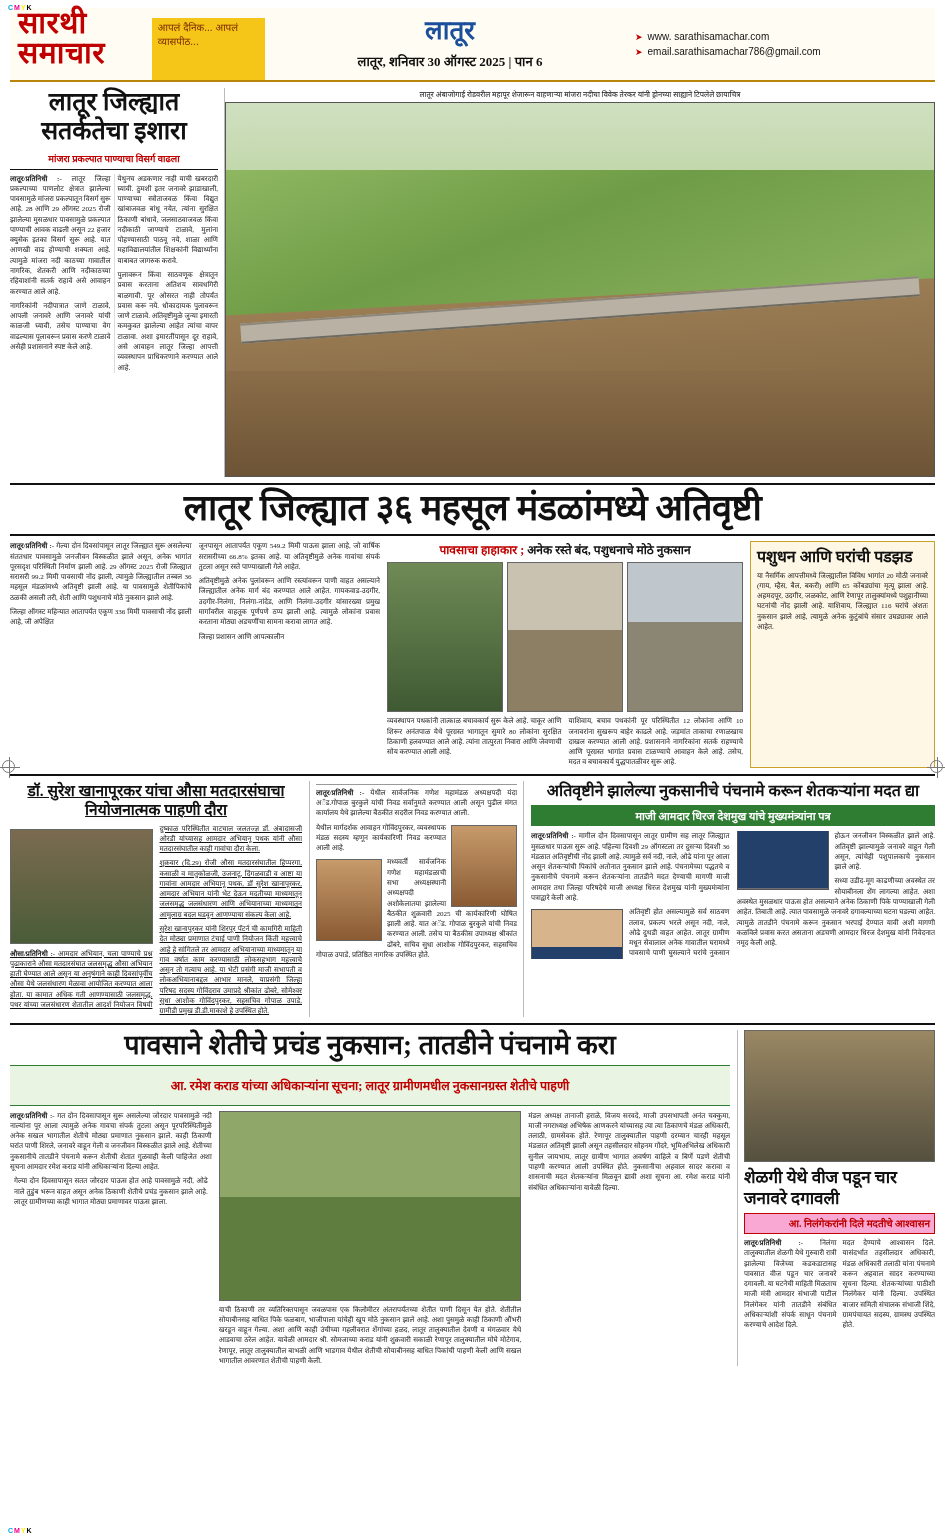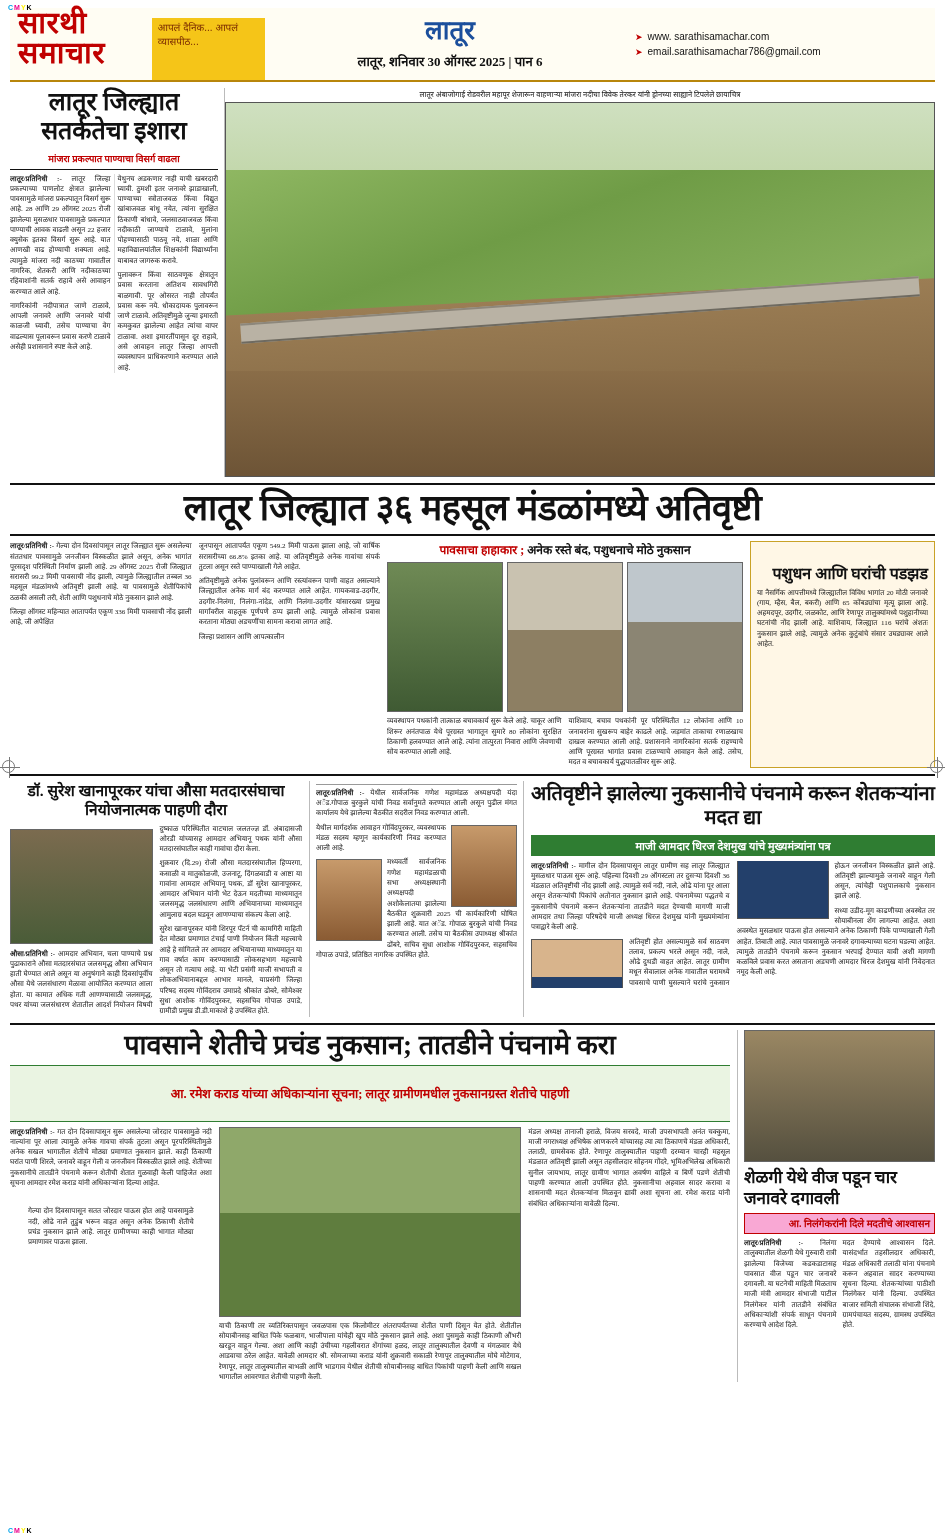--- a/index.html
+++ b/index.html
@@ -203,34 +203,34 @@
   .ph-crowd { background: linear-gradient(#6f8a55,#3f5a33); }
   .ph-flood1 { background: linear-gradient(#c9c2b0 0 45%, #8d7f63 45% 100%); }
   .ph-flood2 { background: linear-gradient(#bfc7cc 0 40%, #8b8573 40% 100%); }
   .sec2-right {
     width: 185px;
     background: #fff7e6;
     border: 1px solid #c9a227;
     padding: 5px 6px;
   }
   .sec2-right h3 {
-    margin: 17px 0 4px;
+    margin: 0 0 4px;
     font-size: 16px;
-    text-align: right;
+    text-align: left;
     line-height: 1.2;
     font-weight: bold;
   }
 
   
   .sec3 { display: flex; gap: 7px; margin-top: 6px; border-top: 2px solid #111; padding-top: 5px; }
-  .s3a { width: 292px; }
+  .s3a { width: 292px; text-decoration: underline; }
   .s3b { width: 215px; border-left: 1px solid #bbb; border-right: 1px solid #bbb; padding: 0 6px; }
   .s3c { flex: 1; }
   .s3a h3, .s3b h3 { margin: 0; font-size: 15.5px; text-align: center; line-height: 1.25; font-weight: bold; }
-  .s3c h3 { margin: 0; font-size: 20px; text-align: center; line-height: 1.22; font-weight: bold; }
+  .s3c h3 { margin: 0; font-size: 16px; text-align: center; line-height: 1.22; font-weight: bold; }
   .greenbar {
     background: #2f7d32; color: #fff; font-size: 11px; font-weight: bold;
     text-align: center; padding: 3px 4px; margin: 5px 0;
   }
   .s3a-photo { height: 115px; border: 1px solid #666; background: linear-gradient(#7b6b4f,#4a5c38); margin: 5px 0; }
   .mini-port {
     float: left; width: 66px; height: 82px; margin: 2px 5px 2px 0;
     border: 1px solid #666; background: linear-gradient(#c79a6b,#8a5b33);
   }
   .mini-port.right { float: right; margin: 2px 0 2px 5px; }
@@ -238,21 +238,21 @@
     float: left; width: 92px; height: 108px; margin: 2px 6px 3px 0;
     border: 1px solid #555; background: linear-gradient(#d8b48c 0 35%, #23406b 35% 100%);
   }
 
   
   .sec4 { margin-top: 6px; border-top: 2px solid #111; padding-top: 5px; display: flex; gap: 7px; }
   .s4-main { flex: 1; }
   .s4-main h2 { margin: 0; font-size: 27px; text-align: center; font-weight: bold; line-height: 1.15; }
   .s4-sub {
     background: #eaf4e2; border-top: 1px solid #2f7d32; border-bottom: 1px solid #2f7d32;
-    color: #c00000; font-size: 12.5px; font-weight: bold; text-align: center; padding: 19px;
+    color: #c00000; font-size: 12.5px; font-weight: bold; text-align: center; padding: 11px;
     margin: 4px 0 5px;
   }
   .s4-grid { display: flex; gap: 7px; }
   .s4-grid .col { flex: 1; }
   .s4-photo { height: 190px; border: 1px solid #666; background: linear-gradient(#8fa86a 0 45%, #5f7d3e 45% 100%); margin-bottom: 4px; }
   .s4-right { width: 198px; border-left: 1px solid #bbb; padding-left: 6px; }
   .s4-right-photo { height: 132px; border: 1px solid #666; background: linear-gradient(#9a8763,#55503f); }
   .s4-right h3 { margin: 5px 0 3px; font-size: 17px; text-align: left; line-height: 1.25; font-weight: bold; }
   .note-box {
     border: 1px solid #c00000; background: #f9a8d4; color: #c00000;
@@ -396,21 +396,21 @@
   </div>
 
   <div class="sec4">
     <div class="s4-main">
       <h2>पावसाने शेतीचे प्रचंड नुकसान; तातडीने पंचनामे करा</h2>
       <div class="s4-sub">आ. रमेश कराड यांच्या अधिकाऱ्यांना सूचना; लातूर ग्रामीणमधील नुकसानग्रस्त शेतीचे पाहणी</div>
       <div class="s4-grid">
         <div class="col body-col">
           <p style="margin:0 0 4px"><span class="byline">लातूर/प्रतिनिधी :-</span>
             <span>गत दोन दिवसापासून सुरू असलेल्या जोरदार पावसामुळे नदी नाल्यांना पूर आला त्यामुळे अनेक गावचा संपर्क तुटला असून पूरपरिस्थितीमुळे अनेक सखल भागातील शेतीचे मोठ्या प्रमाणात नुकसान झाले. काही ठिकाणी घरांत पाणी शिरले, जनावरे वाहून गेली व जनजीवन विस्कळीत झाले आहे. शेतीच्या नुकसानीचे तातडीने पंचनामे करून शेतीची शेतात गुळवाही केली पाहिजेत अशा सूचना आमदार रमेश कराड यांनी अधिकाऱ्यांना दिल्या आहेत.</span></p>
-          <p style="margin:18px">गेल्या दोन दिवसापासून सतत जोरदार पाऊस होत आहे पावसामुळे नदी, ओढे नाले तुडुंब भरून वाहत असून अनेक ठिकाणी शेतीचे प्रचंड नुकसान झाले आहे. लातूर ग्रामीणच्या काही भागात मोठ्या प्रमाणावर पाऊस झाला.</p>
+          <p style="margin:4px">गेल्या दोन दिवसापासून सतत जोरदार पाऊस होत आहे पावसामुळे नदी, ओढे नाले तुडुंब भरून वाहत असून अनेक ठिकाणी शेतीचे प्रचंड नुकसान झाले आहे. लातूर ग्रामीणच्या काही भागात मोठ्या प्रमाणावर पाऊस झाला.</p>
         </div>
         <div class="col" style="flex:1.5">
           <div class="s4-photo"></div>
           <div class="body-col">याची ठिकाणी तर व्यतिरिक्तपासून जवळपास एक किलोमीटर अंतरापर्यंतच्या शेतीत पाणी दिसून येत होते. शेतीतील सोयाबीनसह बाधित पिके फळबाग, भाजीपाला यांचेही खूप मोठे नुकसान झाले आहे. अशा पुसमुळे काही ठिकाणी औंभरी खरडून वाहून गेल्या. अशा आणि काही उंचीच्या गहलीवरात शेंगांच्या हळद, लातूर तालुक्यातील देवणी व मंगळवार येथे आडवाचा ठरेल आहेत. यावेळी आमदार श्री. सोमजाच्या कराड यांनी शुक्रवारी सकाळी रेणापूर तालुक्यातील मोघे मोटेगाव, रेणापूर, लातूर तालुक्यातील बाभळी आणि भाडगाव येथील शेतीची सोयाबीनसह बाधित पिकांची पाहणी केली आणि सखल भागातील आवरणात शेतीची पाहणी केली.</div>
         </div>
         <div class="col body-col">मंडल अध्यक्ष तानाजी हराळे, विजय सरवदे, माजी उपसभापती अनंत चक्कुमा, माजी नगराध्यक्ष अभिषेक आणकरने यांच्यासह त्या त्या ठिकाणचे मंडळ अधिकारी, तलाठी, ग्रामसेवक होते. रेणापूर तालुक्यातील पाहणी दरम्यान चारही महसूल मंडळात अतिवृष्टी झाली असून तहसीलदार सोहनम गोंदरे, भूमिअभिलेख अधिकारी सुनील जायभाय, लातूर ग्रामीण भागात अवर्षण वाहिले व बिर्णे पडणे शेतीची पाहणी करण्यात आली उपस्थित होते. नुकसानीचा अहवाल सादर करावा व शासनाची मदत शेतकऱ्यांना मिळवून द्यावी अशा सूचना आ. रमेश कराड यांनी संबंधित अधिकाऱ्यांना यावेळी दिल्या.</div>
       </div>
     </div>
 
     <div class="s4-right">

